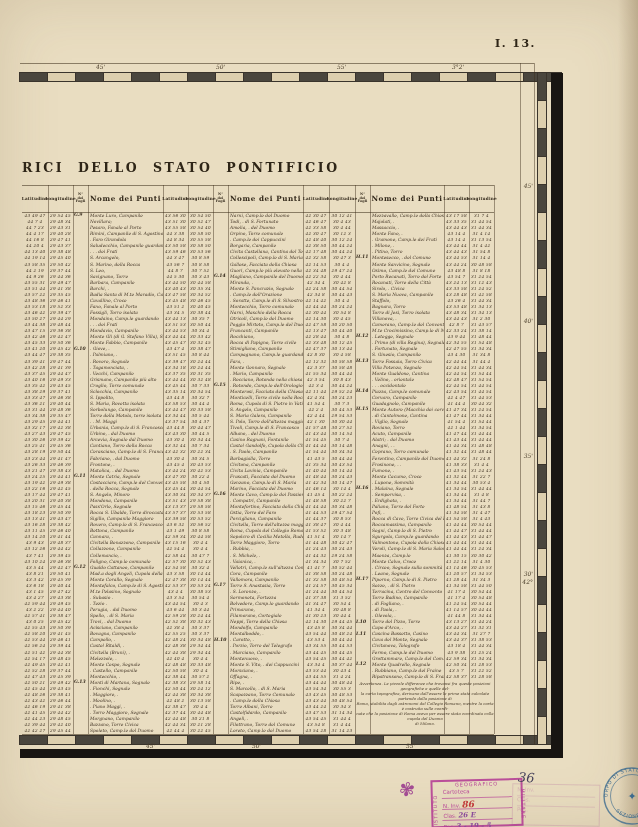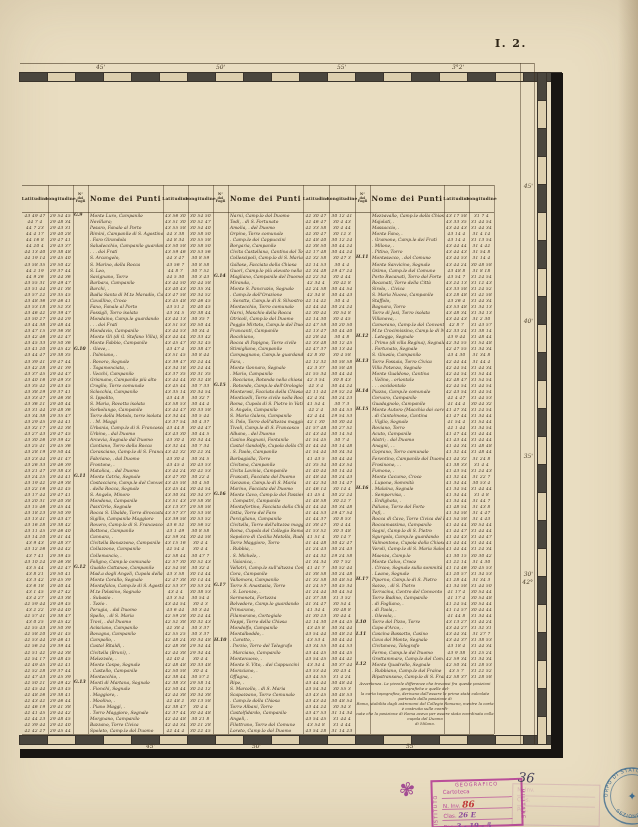--- a/index.html
+++ b/index.html
@@ -50,21 +50,21 @@
   #pencil36{position:absolute;left:518px;top:770px;font-size:13px;font-style:italic;
             color:#45405a;transform:rotate(4deg);}
   #flower{position:absolute;left:399px;top:778px;font-size:19px;color:rgba(150,50,140,.85);transform:rotate(10deg);}
   #stamp-round{position:absolute;left:585px;top:766px;}
 </style>
 </head>
 <body>
 
 <div id="page">
 
-  <div id="plate">I. 2.</div>
+  <div id="plate">I. 13.</div>
 
   <div id="borders">
       <div class="hline" style="left: 20px; top: 63px; width: 514px;"></div>
       <div class="seg segd" style="left: 20px; top: 73px; width: 28px; height: 8px;"></div>
       <div class="seg segl" style="left: 48px; top: 73px; width: 28px; height: 8px;"></div>
       <div class="seg segd" style="left: 76px; top: 73px; width: 28px; height: 8px;"></div>
       <div class="seg segl" style="left: 104px; top: 73px; width: 28px; height: 8px;"></div>
       <div class="seg segd" style="left: 132px; top: 73px; width: 28px; height: 8px;"></div>
       <div class="seg segl" style="left: 160px; top: 73px; width: 28px; height: 8px;"></div>
       <div class="seg segd" style="left: 188px; top: 73px; width: 28px; height: 8px;"></div>
@@ -135,20 +135,21 @@
       <div class="scale-label" style="left: 146px; top: 742px;">45'</div>
       <div class="scale-label" style="left: 252px; top: 742px;">50'</div>
       <div class="scale-label" style="left: 406px; top: 742px;">55'</div>
       <div class="scale-label" style="left: 521px; top: 182px; width: 12px; text-align: right;">45'</div>
       <div class="scale-label" style="left: 521px; top: 317px; width: 12px; text-align: right;">40'</div>
       <div class="scale-label" style="left: 521px; top: 452px; width: 12px; text-align: right;">35'</div>
       <div class="scale-label" style="left: 521px; top: 570px; width: 12px; text-align: right;">30'</div>
       <div class="scale-label" style="left: 521px; top: 578px; width: 12px; text-align: right;">42°</div>
     </div>
 
+  <div id="title">RICI DELLO STATO PONTIFICIO</div>
 
   <div id="table">
       <div class="hline" style="left: 0px; top: 0px; width: 472px;"></div>
       <div class="hline" style="left: 0px; top: 27px; width: 472px;"></div>
       <div class="hline" style="left: 0px; top: 549px; width: 472px;"></div>
       <div class="vline" style="left: 26px; top: 0px; height: 549px;"></div>
       <div class="vline" style="left: 51px; top: 0px; height: 549px;"></div>
       <div class="vline" style="left: 66px; top: 0px; height: 549px;"></div>
       <div class="vline" style="left: 141px; top: 0px; height: 549px;"></div>
       <div class="vline" style="left: 166px; top: 0px; height: 549px;"></div>

